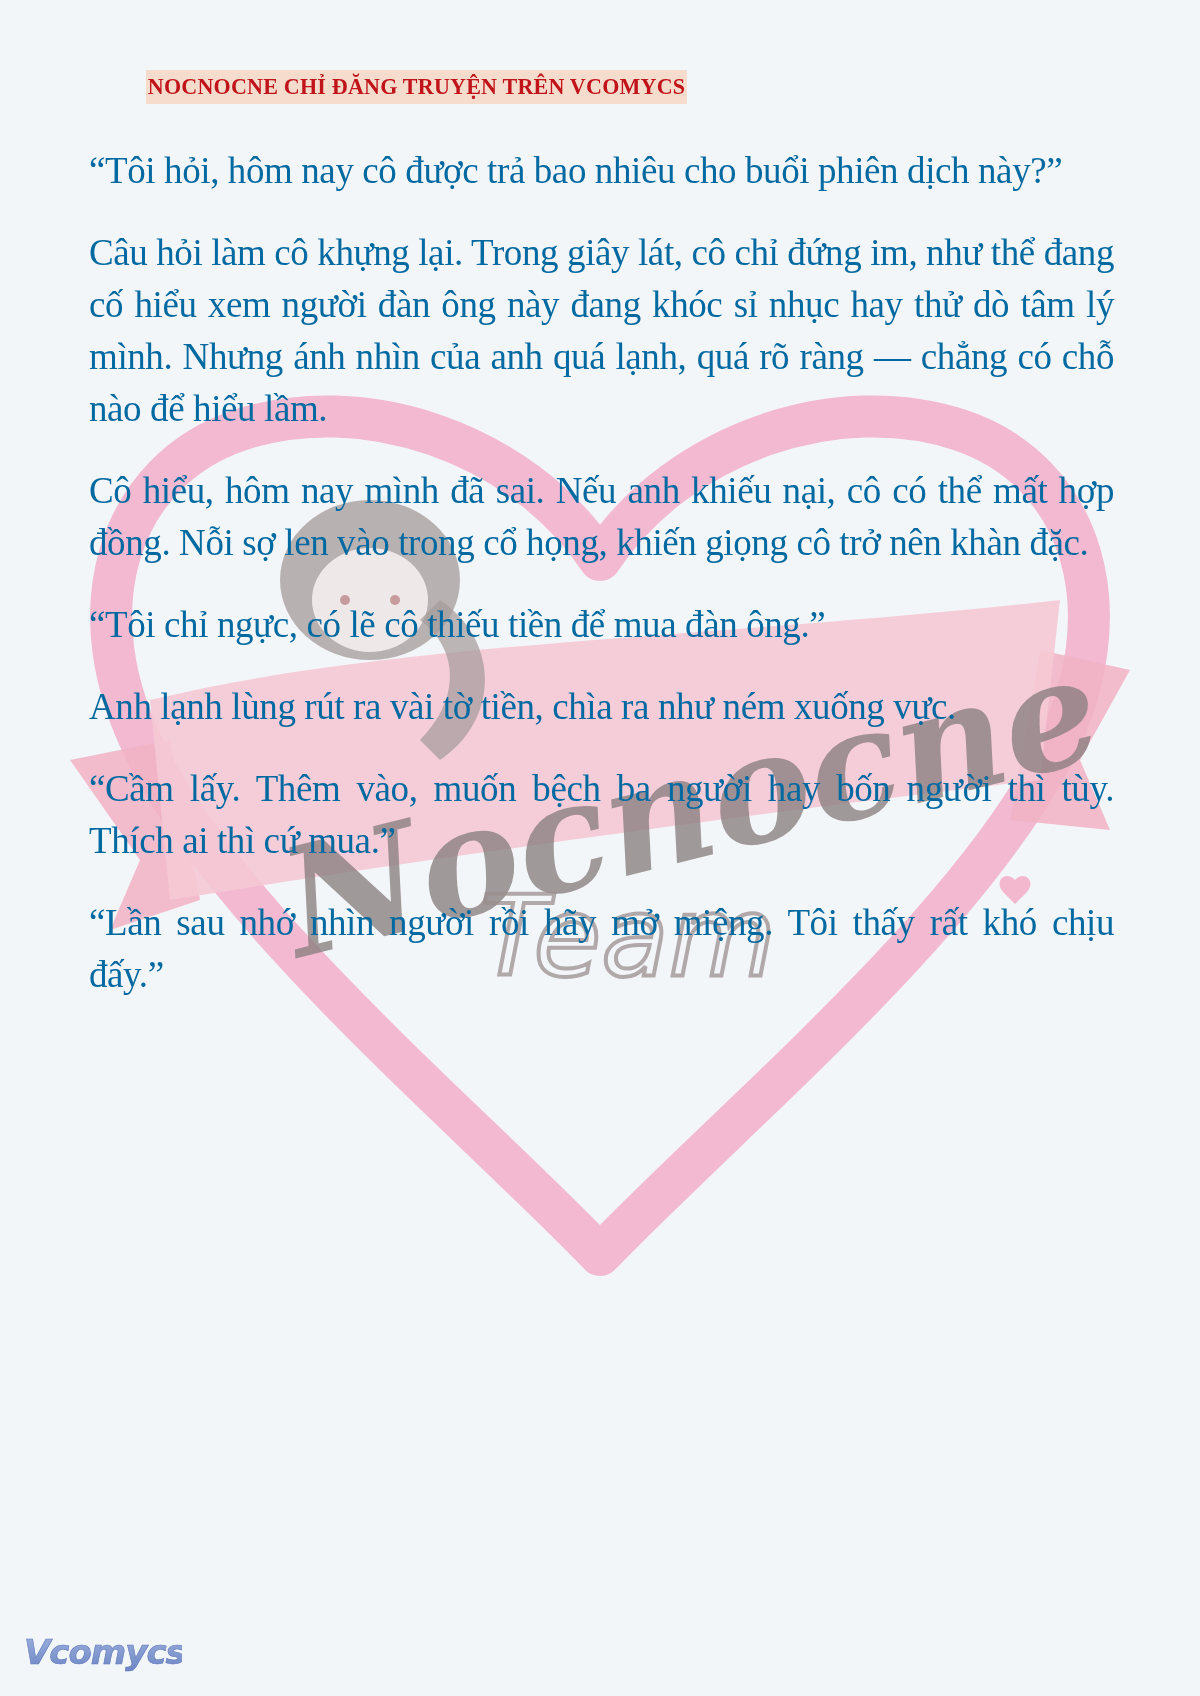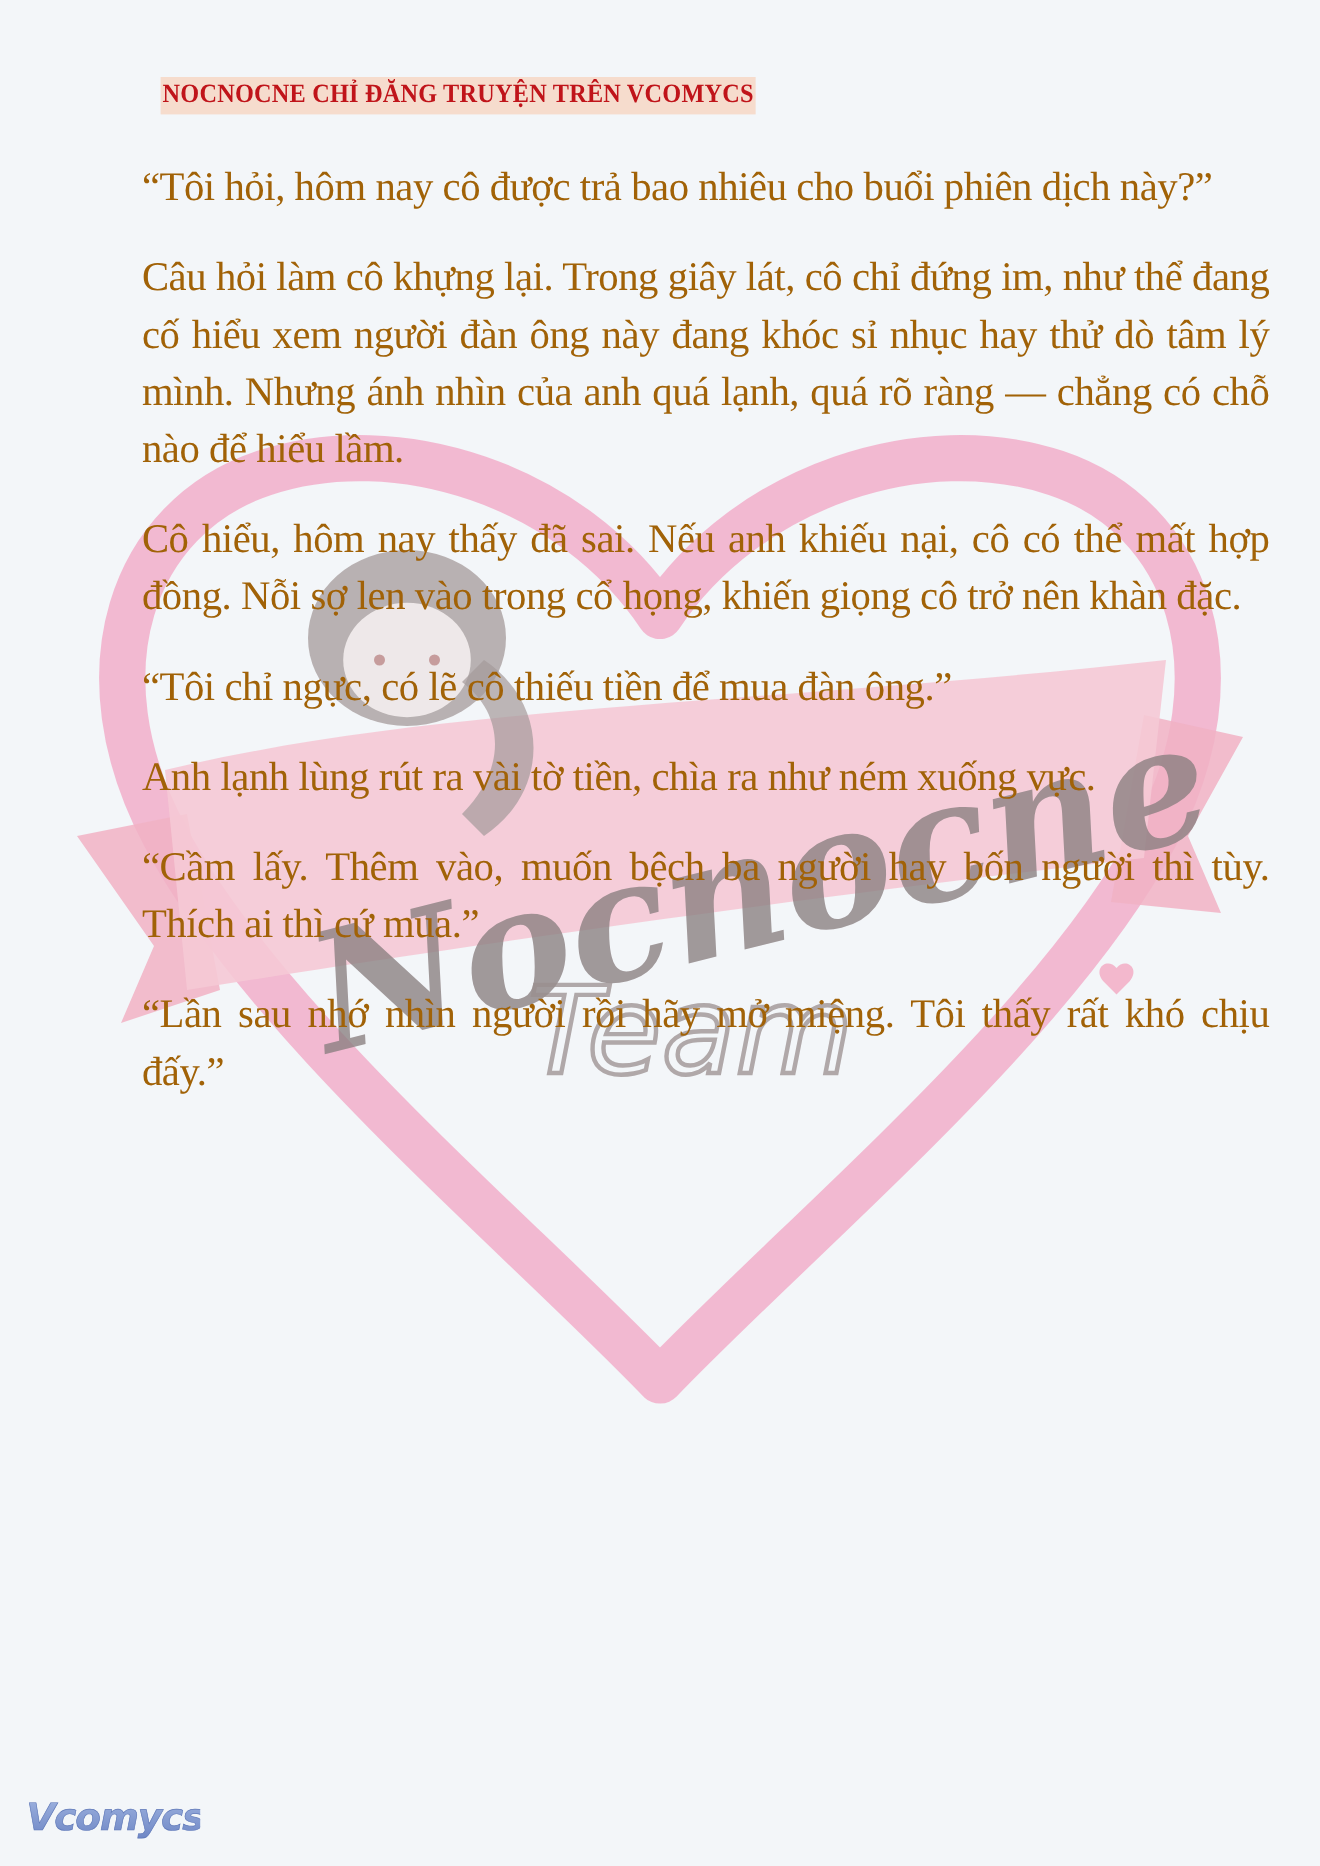--- a/index.html
+++ b/index.html
@@ -39,22 +39,21 @@
       transform: scaleX(0.92);
       transform-origin: left center;
       white-space: nowrap;
     }
     .content {
       position: absolute;
       left: 89px;
       top: 145px;
       width: 1025px;
       z-index: 2;
-      color: #a16207;
-      margin-left: 40px;
+      color: #0369a1;
     }
     .para {
       margin: 0 0 30px 0;
       font-size: 37px;
       line-height: 52px;
       text-align: justify;
       text-align-last: left;
       letter-spacing: -0.4px;
     }
     .footer-logo {
@@ -97,21 +96,21 @@
   <text x="480" y="975" font-family="DejaVu Sans, sans-serif" font-style="italic" font-size="110" fill="none" stroke="#9a8f8f" stroke-width="4" opacity="0.75">Team</text>
 
   <path d="M1015 880 c -8 -10, -22 0, -12 12 l 12 12 l 12 -12 c 10 -12, -4 -22, -12 -12 z" fill="#f2a9c2" opacity="0.8"></path>
 </svg>
 
 <div class="header-banner">NOCNOCNE CHỈ ĐĂNG TRUYỆN TRÊN VCOMYCS</div>
 
 <main class="content">
   <p class="para">“Tôi hỏi, hôm nay cô được trả bao nhiêu cho buổi phiên dịch này?”</p>
   <p class="para">Câu hỏi làm cô khựng lại. Trong giây lát, cô chỉ đứng im, như thể đang cố hiểu xem người đàn ông này đang khóc sỉ nhục hay thử dò tâm lý mình. Nhưng ánh nhìn của anh quá lạnh, quá rõ ràng — chẳng có chỗ nào để hiểu lầm.</p>
-  <p class="para">Cô hiểu, hôm nay thấy đã sai. Nếu anh khiếu nại, cô có thể mất hợp đồng. Nỗi sợ len vào trong cổ họng, khiến giọng cô trở nên khàn đặc.</p>
+  <p class="para">Cô hiểu, hôm nay mình đã sai. Nếu anh khiếu nại, cô có thể mất hợp đồng. Nỗi sợ len vào trong cổ họng, khiến giọng cô trở nên khàn đặc.</p>
   <p class="para">“Tôi chỉ ngực, có lẽ cô thiếu tiền để mua đàn ông.”</p>
   <p class="para">Anh lạnh lùng rút ra vài tờ tiền, chìa ra như ném xuống vực.</p>
   <p class="para">“Cầm lấy. Thêm vào, muốn bệch ba người hay bốn người thì tùy. Thích ai thì cứ mua.”</p>
   <p class="para">“Lần sau nhớ nhìn người rồi hãy mở miệng. Tôi thấy rất khó chịu đấy.”</p>
 </main>
 
 <div class="footer-logo">
   <svg width="160" height="50" viewBox="0 0 160 50" xmlns="http://www.w3.org/2000/svg">
     <defs>
       <linearGradient id="vg" x1="0" y1="0" x2="0" y2="1">

